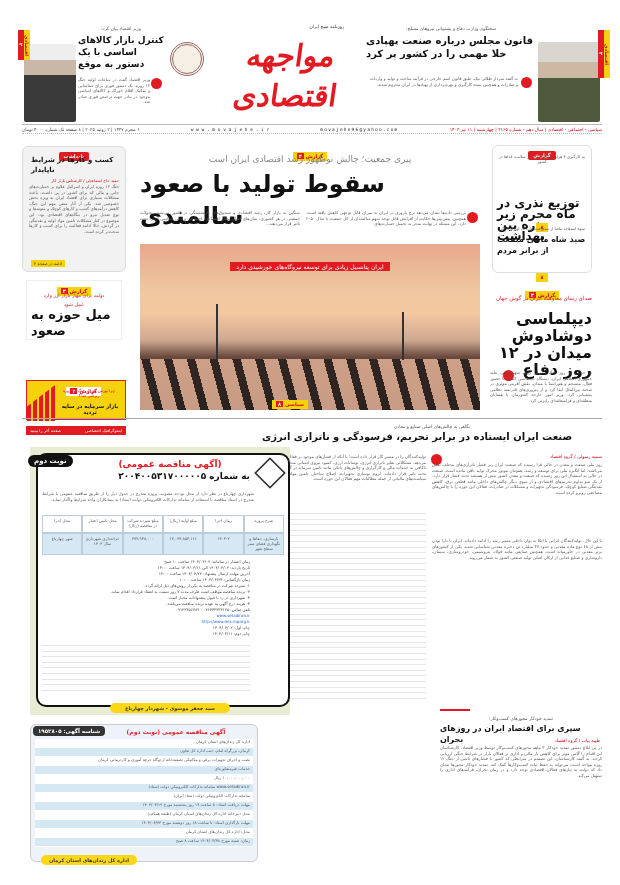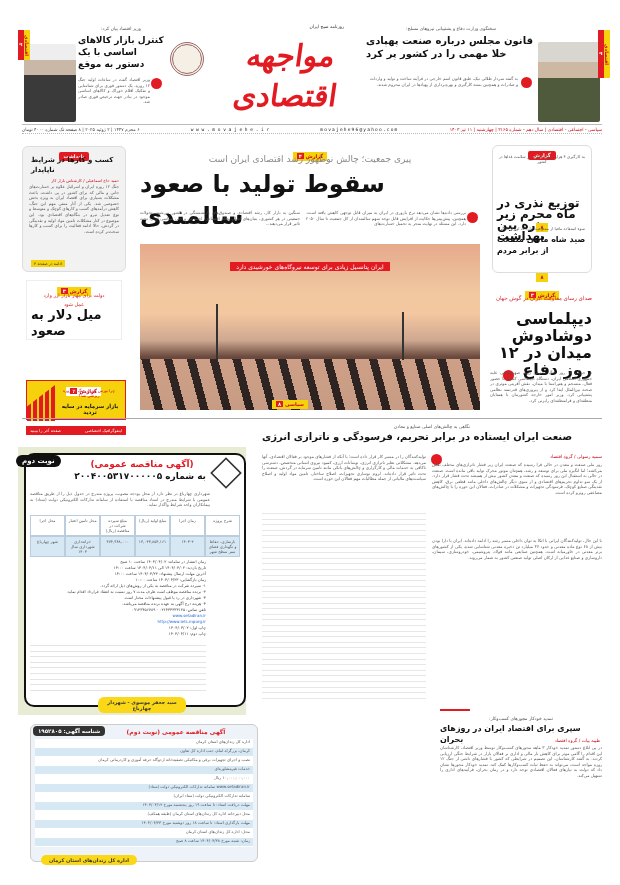--- a/index.html
+++ b/index.html
@@ -71,21 +71,21 @@
       </div>
       <div class="abs h-black" style="left:8px;right:8px;top:8px;font-size:7px;line-height:10px;">کسب و کارها در شرایط ناپایدار</div>
       <div class="abs" style="left:6px;right:6px;top:31px;font-size:4px;color:#c01;">حمید حاج اسماعیلی / کارشناس بازار کار</div>
       <div class="abs tiny" style="left:6px;right:6px;top:37px;height:82px;overflow:hidden;">جنگ ۱۲ روزه ایران و اسرائیل علاوه بر خسارت‌های جانی و مالی که برای کشور در پی داشت، باعث مشکلات بسیاری برای اقتصاد ایران به ویژه بخش خصوصی شد. یکی از آثار منفی مهم این جنگ، کاهش درآمدهای کسب و کارهای کوچک و متوسط و نوع تعدیل نیرو در بنگاه‌های اقتصادی بود. این موضوع در کنار مشکلات تامین مواد اولیه و نقدینگی در گردش، حالا ادامه فعالیت را برای کسب و کارها سخت‌تر کرده است.</div>
       <span class="abs" style="left:8px;bottom:4px;background:#f5d20c;font-size:4px;padding:1px 3px;color:#333;">ادامه در صفحه ۲</span>
     </div>
 
     <div class="abs" style="left:4px;top:140px;width:96px;height:60px;background:#fff;border:1px solid #eee;">
       <div class="abs" style="left:0;right:0;top:-3px;text-align:center;"><span class="sec-tag"><span>گزارش</span><span class="n">۳</span></span></div>
       <div class="abs h-red" style="left:12px;right:12px;top:10px;font-size:5px;line-height:9px;">دولت برای مهار بازار ارز وارد عمل شود</div>
-      <div class="abs h-black" style="left:4px;right:4px;top:26px;font-size:13px;line-height:16px;">میل دلار به صعود</div>
+      <div class="abs h-black" style="left:4px;right:4px;top:26px;font-size:13px;line-height:16px;">میل حوزه به صعود</div>
     </div>
 
     <div class="abs" style="left:4px;top:240px;width:100px;height:40px;background:#f5d20c;border:1px solid #e21b23;">
       <div class="abs" style="left:0;top:4px;width:28px;height:36px;background:repeating-linear-gradient(90deg,#e21b23 0 4px,#f5d20c 4px 6px);clip-path:polygon(0 60%,100% 0,100% 100%,0 100%);"></div>
       <div class="abs" style="right:24px;top:-3px;"><span class="sec-tag" style="background:#fff;"><span>گزارش</span><span class="n">۴</span></span></div>
       <div class="abs" style="left:30px;right:4px;top:7px;font-size:4px;color:#c01;text-align:center;">چرا بورس پس از جنگ ۱۲ روزه ریزشی شد؟</div>
       <div class="abs" style="left:30px;right:2px;top:22px;font-size:5.5px;font-weight:bold;color:#111;text-align:center;">بازار سرمایه در سایه تردید</div>
     </div>
 
     <div class="abs" style="left:4px;top:286px;width:100px;height:9px;background:#e21b23;color:#fff;font-size:4px;display:flex;align-items:center;justify-content:space-between;padding:0 4px;">
@@ -148,21 +148,21 @@
 
   <div class="abs" style="left:440px;top:709px;width:30px;height:2px;background:#e21b23;"></div>
 
   <div class="abs" style="left:440px;top:712px;width:162px;height:170px;">
     <div class="abs" style="left:0;right:0;top:4px;font-size:4.5px;color:#555;text-align:center;">تمدید خودکار مجوزهای کسب‌وکار:</div>
     <div class="abs h-black" style="left:0;right:0;top:11px;font-size:8px;line-height:11px;">سپری برای اقتصاد ایران در روزهای بحران</div>
     <div class="abs" style="right:2px;top:26px;font-size:4.5px;color:#c01;">طیبه بیات / گروه اقتصاد</div>
     <div class="abs tiny" style="left:0;right:0;top:33px;height:90px;overflow:hidden;">در پی ابلاغ دستور تمدید خودکار ۳ ماهه مجوزهای کسب‌وکار توسط وزیر اقتصاد، کارشناسان این اقدام را گامی موثر برای کاهش بار مالی و اداری بر فعالان بازار در شرایط جنگی ارزیابی کردند. به گفته کارشناسان، این تصمیم در شرایطی که کشور با فشارهای ناشی از جنگ ۱۲ روزه مواجه است، می‌تواند به حفظ ثبات کسب‌وکارها کمک کند. تمدید خودکار مجوزها نشان داد که دولت به نیازهای فعالان اقتصادی توجه دارد و در زمان بحران، فرآیندهای اداری را تسهیل می‌کند.</div>
   </div>
 
-  <div class="abs" style="left:18px;top:447px;width:228px;height:268px;background:#e8ecd5;">
+  <div class="abs" style="left:30px;top:447px;width:260px;height:268px;background:#e8ecd5;">
     <div class="abs" style="left:6px;top:6px;right:0;bottom:8px;background:#fff;border:2px solid #111;border-radius:10px;"></div>
     <span class="abs" style="left:-2px;top:8px;background:#111;color:#fff;font-size:7px;font-weight:bold;padding:2px 6px;border-radius:6px;">نوبت دوم</span>
     <div class="abs" style="left:60px;right:40px;top:12px;text-align:center;font-size:9px;font-weight:bold;color:#e21b23;">(آگهی مناقصه عمومی)</div>
     <div class="abs" style="left:44px;right:40px;top:24px;font-size:9px;font-weight:bold;color:#111;">به شماره ۲۰۰۴۰۰۵۳۱۷۰۰۰۰۰۵</div>
     <div class="abs" style="right:6px;top:12px;width:28px;height:28px;border:2px solid #333;transform:rotate(45deg) scale(.8);"></div>
     <div class="abs tiny" style="left:12px;right:36px;top:44px;height:18px;overflow:hidden;">شهرداری چهارباغ در نظر دارد از محل بودجه مصوب، پروژه مندرج در جدول ذیل را از طریق مناقصه عمومی با شرایط مندرج در اسناد مناقصه با استفاده از سامانه تدارکات الکترونیکی دولت (ستاد) به پیمانکاران واجد شرایط واگذار نماید.</div>
     <div class="abs" style="left:12px;right:6px;top:68px;height:40px;display:grid;grid-template-columns:repeat(6,1fr);direction:rtl;">
       <div class="cell">شرح پروژه</div>
       <div class="cell">زمان اجرا</div>
       <div class="cell">مبلغ اولیه (ریال)</div>

